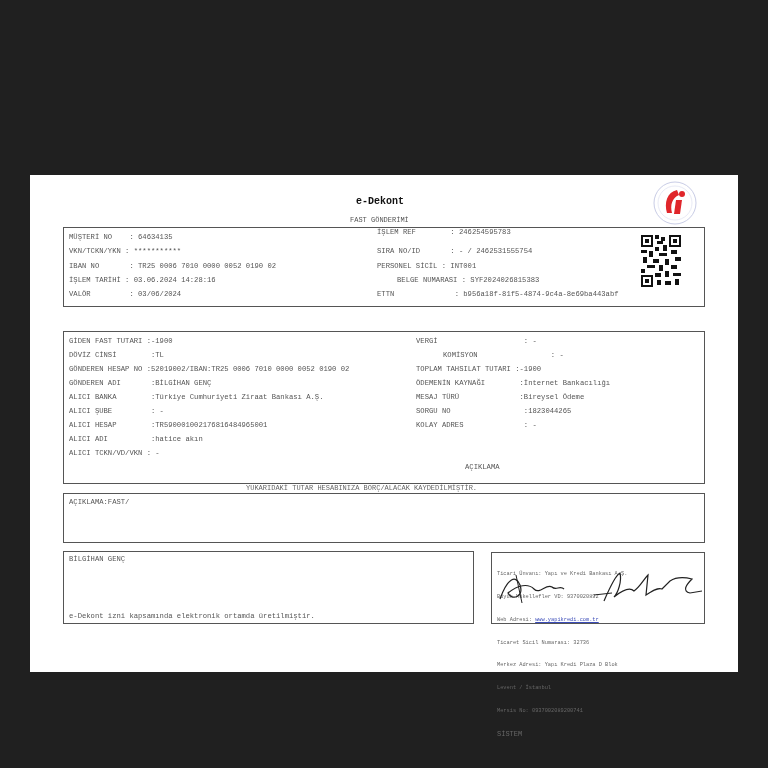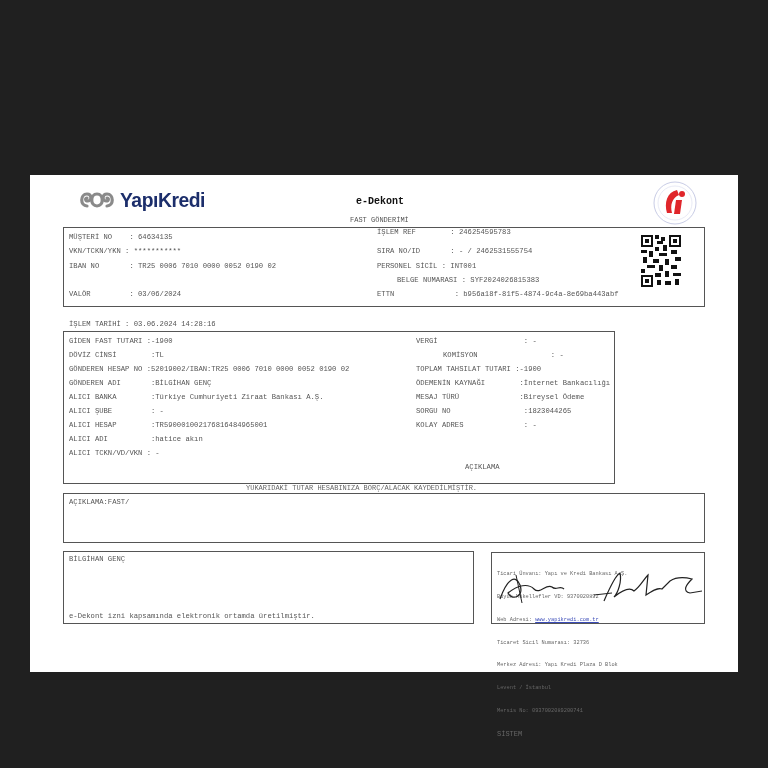--- a/index.html
+++ b/index.html
@@ -18,45 +18,37 @@
   .qr { position:absolute; left:612px; top:62px; width:42px; height:50px; }
   .note { position:absolute; font-size:7px; color:#666; white-space:pre; }
   .sig-text { position:absolute; font-size:5.3px; color:#666; white-space:pre; line-height:7.6px; }
   .sig-text a { color:#3a4bb8; text-decoration:underline; }
 </style>
 </head>
 <body>
 
 <div class="paper">
 
-  <div class="logo">
-    <svg class="logo-mark" viewBox="0 0 40 22">
-      <path d="M10 17 C3 17 3 5 10 5 C15 5 15 12 11 12 C8 12 8 9 10 9" fill="none" stroke="#8a8a8a" stroke-width="3.2" stroke-linecap="round"></path>
-      <path d="M20 17 C13 17 13 5 20 5 C27 5 27 17 20 17" fill="none" stroke="#8a8a8a" stroke-width="3.2"></path>
-      <path d="M30 17 C37 17 37 5 30 5 C25 5 25 12 29 12 C32 12 32 9 30 9" fill="none" stroke="#8a8a8a" stroke-width="3.2" stroke-linecap="round"></path>
-    </svg>
-    <span class="logo-text">YapıKredi</span>
-  </div>
 
   <div class="title">e-Dekont</div>
   <div class="subtitle">FAST GÖNDERİMİ</div>
 
   <svg class="seal" viewBox="0 0 44 44">
     <circle cx="22" cy="22" r="21" fill="#fff" stroke="#c9cde6" stroke-width="1"></circle>
     <circle cx="22" cy="22" r="17" fill="none" stroke="#d8dbee" stroke-width="0.6"></circle>
     <path d="M24 9 C14 11 11 22 14 32 L19 32 C17 24 19 17 26 14 Z" fill="#e0262b"></path>
     <path d="M23 19 L29 19 L27 33 L21 33 Z" fill="#e0262b"></path>
     <circle cx="29" cy="13" r="3" fill="#e0262b"></circle>
   </svg>
 
   <div class="box" style="left:33px; top:52px; width:642px; height:80px;">
     <div class="row" style="left:5px; top:5px;"><span>MÜŞTERİ NO    :</span><span> 64634135</span></div>
     <div class="row" style="left:5px; top:19px;"><span>VKN/TCKN/YKN :</span><span> ***********</span></div>
     <div class="row" style="left:5px; top:34px;"><span>IBAN NO       :</span><span> TR25 0006 7010 0000 0052 0190 02</span></div>
-    <div class="row" style="left:5px; top:48px;margin-top:44px;"><span>İŞLEM TARİHİ :</span><span> 03.06.2024 14:28:16</span></div>
+    <div class="row" style="left:5px; top:48px;"><span>İŞLEM TARİHİ :</span><span> 03.06.2024 14:28:16</span></div>
     <div class="row" style="left:5px; top:62px;"><span>VALÖR         :</span><span> 03/06/2024</span></div>
 
     <div class="row" style="left:313px; top:0;"><span>İŞLEM REF        :</span><span> 246254595783</span></div>
     <div class="row" style="left:313px; top:19px;text-align:center;"><span>SIRA NO/ID       :</span><span> - / 2462531555754</span></div>
     <div class="row" style="left:313px; top:34px;"><span>PERSONEL SİCİL :</span><span> INT001</span></div>
     <div class="row" style="left:313px; top:48px;margin-left:20px;"><span>BELGE NUMARASI :</span><span> SYF2024026815383</span></div>
     <div class="row" style="left:313px; top:62px;"><span>ETTN              :</span><span> b956a18f-81f5-4874-9c4a-8e69ba443abf</span></div>
 
     <svg class="qr" style="left:577px; top:7px; width:40px; height:52px;" viewBox="0 0 40 52">
       <rect x="0" y="0" width="12" height="12" fill="#111"></rect>
@@ -87,21 +79,21 @@
         <rect x="0" y="34" width="4" height="4" fill="#111"></rect>
         <rect x="14" y="38" width="6" height="4" fill="#111"></rect>
       <rect x="24" y="36" width="4" height="6" fill="#111"></rect>
         <rect x="32" y="38" width="8" height="3" fill="#111"></rect>
         <rect x="16" y="45" width="4" height="5" fill="#111"></rect>
       <rect x="24" y="46" width="6" height="4" fill="#111"></rect>
         <rect x="34" y="44" width="4" height="6" fill="#111"></rect>
     </svg>
   </div>
 
-  <div class="box" style="left:33px; top:156px; width:552px; height:153px;">
+  <div class="box" style="left:33px; top:156px; width:642px; height:153px;">
     <div class="row" style="left:5px; top:5px;"><span>GİDEN FAST TUTARI :</span><span>-1900</span></div>
     <div class="row" style="left:5px; top:19px;"><span>DÖVİZ CİNSİ        :</span><span>TL</span></div>
     <div class="row" style="left:5px; top:33px;"><span>GÖNDEREN HESAP NO :</span><span>52019002/IBAN:TR25 0006 7010 0000 0052 0190 02</span></div>
     <div class="row" style="left:5px; top:47px;"><span>GÖNDEREN ADI       :</span><span>BİLGİHAN GENÇ</span></div>
     <div class="row" style="left:5px; top:61px;"><span>ALICI BANKA        :</span><span>Türkiye Cumhuriyeti Ziraat Bankası A.Ş.</span></div>
     <div class="row" style="left:5px; top:75px;"><span>ALICI ŞUBE         :</span><span> -</span></div>
     <div class="row" style="left:5px; top:89px;"><span>ALICI HESAP        :</span><span>TR590001002176816484965001</span></div>
     <div class="row" style="left:5px; top:103px;"><span>ALICI ADI          :</span><span>hatice akın</span></div>
     <div class="row" style="left:5px; top:117px;"><span>ALICI TCKN/VD/VKN :</span><span> -</span></div>
 

